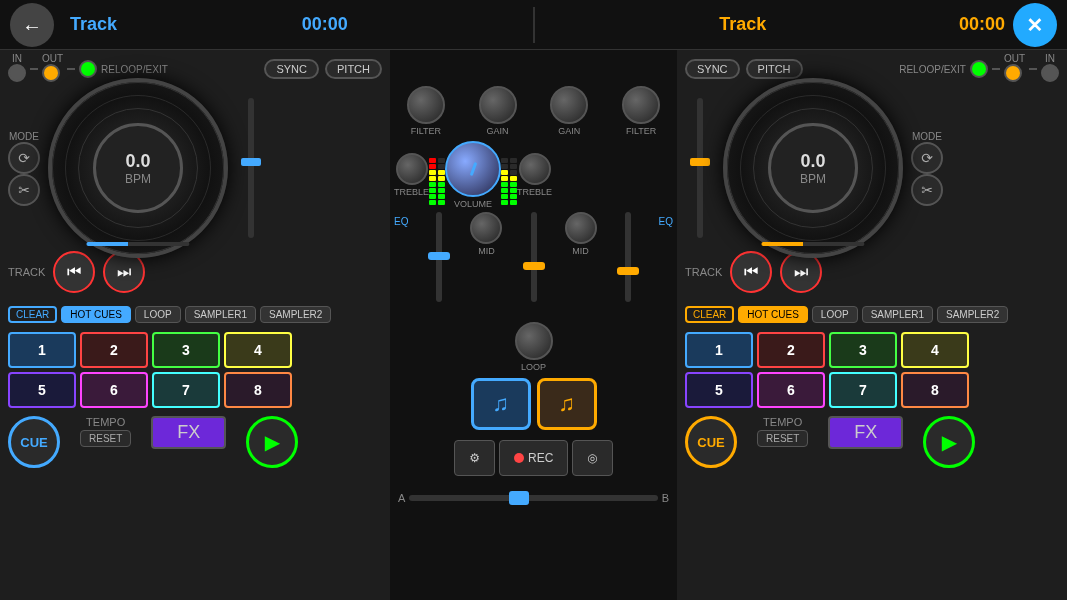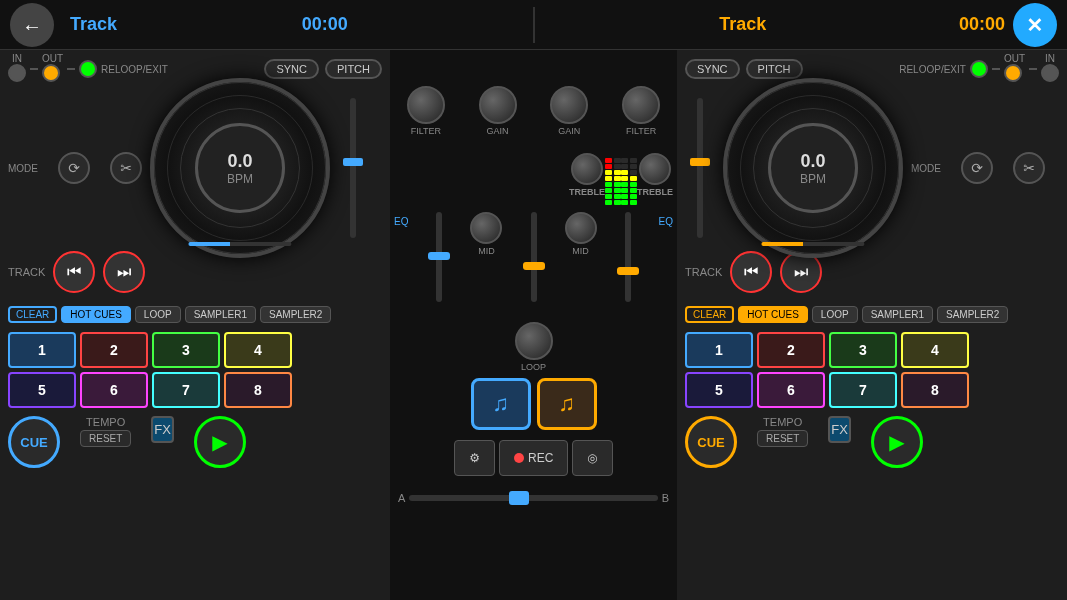--- a/index.html
+++ b/index.html
@@ -93,21 +93,21 @@
 
     
     .platter-area {
       display: flex;
       flex-direction: row;
       align-items: center;
       padding: 0 8px;
       gap: 8px;
       height: 160px;
     }
-    .mode-icons { display: flex; flex-direction: row; gap: 20px; align-items: center; }
+    .mode-icons { display: flex; flex-direction: column; gap: 0; align-items: center; }
     .icon-circle {
       width: 32px; height: 32px;
       border-radius: 50%;
       border: 2px solid #555;
       background: #2a2a2a;
       display: flex; align-items: center; justify-content: center;
       cursor: pointer; font-size: 14px; color: #aaa;
     }
     .platter {
       width: 180px; height: 180px;
@@ -268,24 +268,24 @@
       border-radius: 4px;
       padding: 2px 8px;
       font-size: 10px;
       color: #aaa;
       background: #2a2a2a;
       cursor: pointer;
     }
     .fx-btn {
       border: 2px solid #555;
       border-radius: 4px;
-      padding: 4px 1px;
-      font-size: 13px;
+      padding: 4px 24px;
+      font-size: 18px;
       color: #ccc;
-      background: #0c4a6e;
+      background: #6d28d9;
       cursor: pointer;
     }
 
     
     .mixer {
       flex: 1;
       background: #111;
       display: flex;
       flex-direction: column;
       align-items: center;
@@ -553,21 +553,21 @@
       <div class="knob-group">
         <div class="knob knob-md"></div>
         <span class="knob-label">GAIN</span>
       </div>
       <div class="knob-group">
         <div class="knob knob-md"></div>
         <span class="knob-label">FILTER</span>
       </div>
     </div>
 
-    <div style="display:flex;align-items:center;justify-content:flex-end;width:100%;padding:2px 4px;height:70px;font-weight:bold;">
+    <div style="display:flex;align-items:center;justify-content:flex-start;width:100%;padding:2px 4px;height:70px;">
       <div class="knob-group">
         <div class="knob knob-sm"></div>
         <span class="knob-label">TREBLE</span>
       </div>
 
       <div style="display:flex;gap:2px;height:60px;align-items:flex-end;">
         <div style="display:flex;flex-direction:column;gap:1px;">
           <div style="width:7px;height:5px;background:#f00;border-radius:1px;"></div>
           <div style="width:7px;height:5px;background:#f00;border-radius:1px;"></div>
           <div style="width:7px;height:5px;background:#ff0;border-radius:1px;"></div>
@@ -582,20 +582,26 @@
           <div style="width:7px;height:5px;background:#2a2a2a;border-radius:1px;"></div>
           <div style="width:7px;height:5px;background:#ff0;border-radius:1px;"></div>
           <div style="width:7px;height:5px;background:#ff0;border-radius:1px;"></div>
           <div style="width:7px;height:5px;background:#0f0;border-radius:1px;"></div>
           <div style="width:7px;height:5px;background:#0f0;border-radius:1px;"></div>
           <div style="width:7px;height:5px;background:#0f0;border-radius:1px;"></div>
           <div style="width:7px;height:5px;background:#0f0;border-radius:1px;"></div>
         </div>
       </div>
 
+      <div class="knob-group">
+        <div class="knob" style="width:56px;height:56px;background:radial-gradient(circle at 35% 35%, #8af, #224);border-color:#4af;">
+          <div style="width:3px;height:14px;background:#4af;border-radius:2px;transform:rotate(20deg);"></div>
+        </div>
+        <span class="knob-label">VOLUME</span>
+      </div>
 
       <div style="display:flex;gap:2px;height:60px;align-items:flex-end;">
         <div style="display:flex;flex-direction:column;gap:1px;">
           <div style="width:7px;height:5px;background:#2a2a2a;border-radius:1px;"></div>
           <div style="width:7px;height:5px;background:#2a2a2a;border-radius:1px;"></div>
           <div style="width:7px;height:5px;background:#ff0;border-radius:1px;"></div>
           <div style="width:7px;height:5px;background:#ff0;border-radius:1px;"></div>
           <div style="width:7px;height:5px;background:#0f0;border-radius:1px;"></div>
           <div style="width:7px;height:5px;background:#0f0;border-radius:1px;"></div>
           <div style="width:7px;height:5px;background:#0f0;border-radius:1px;"></div>

